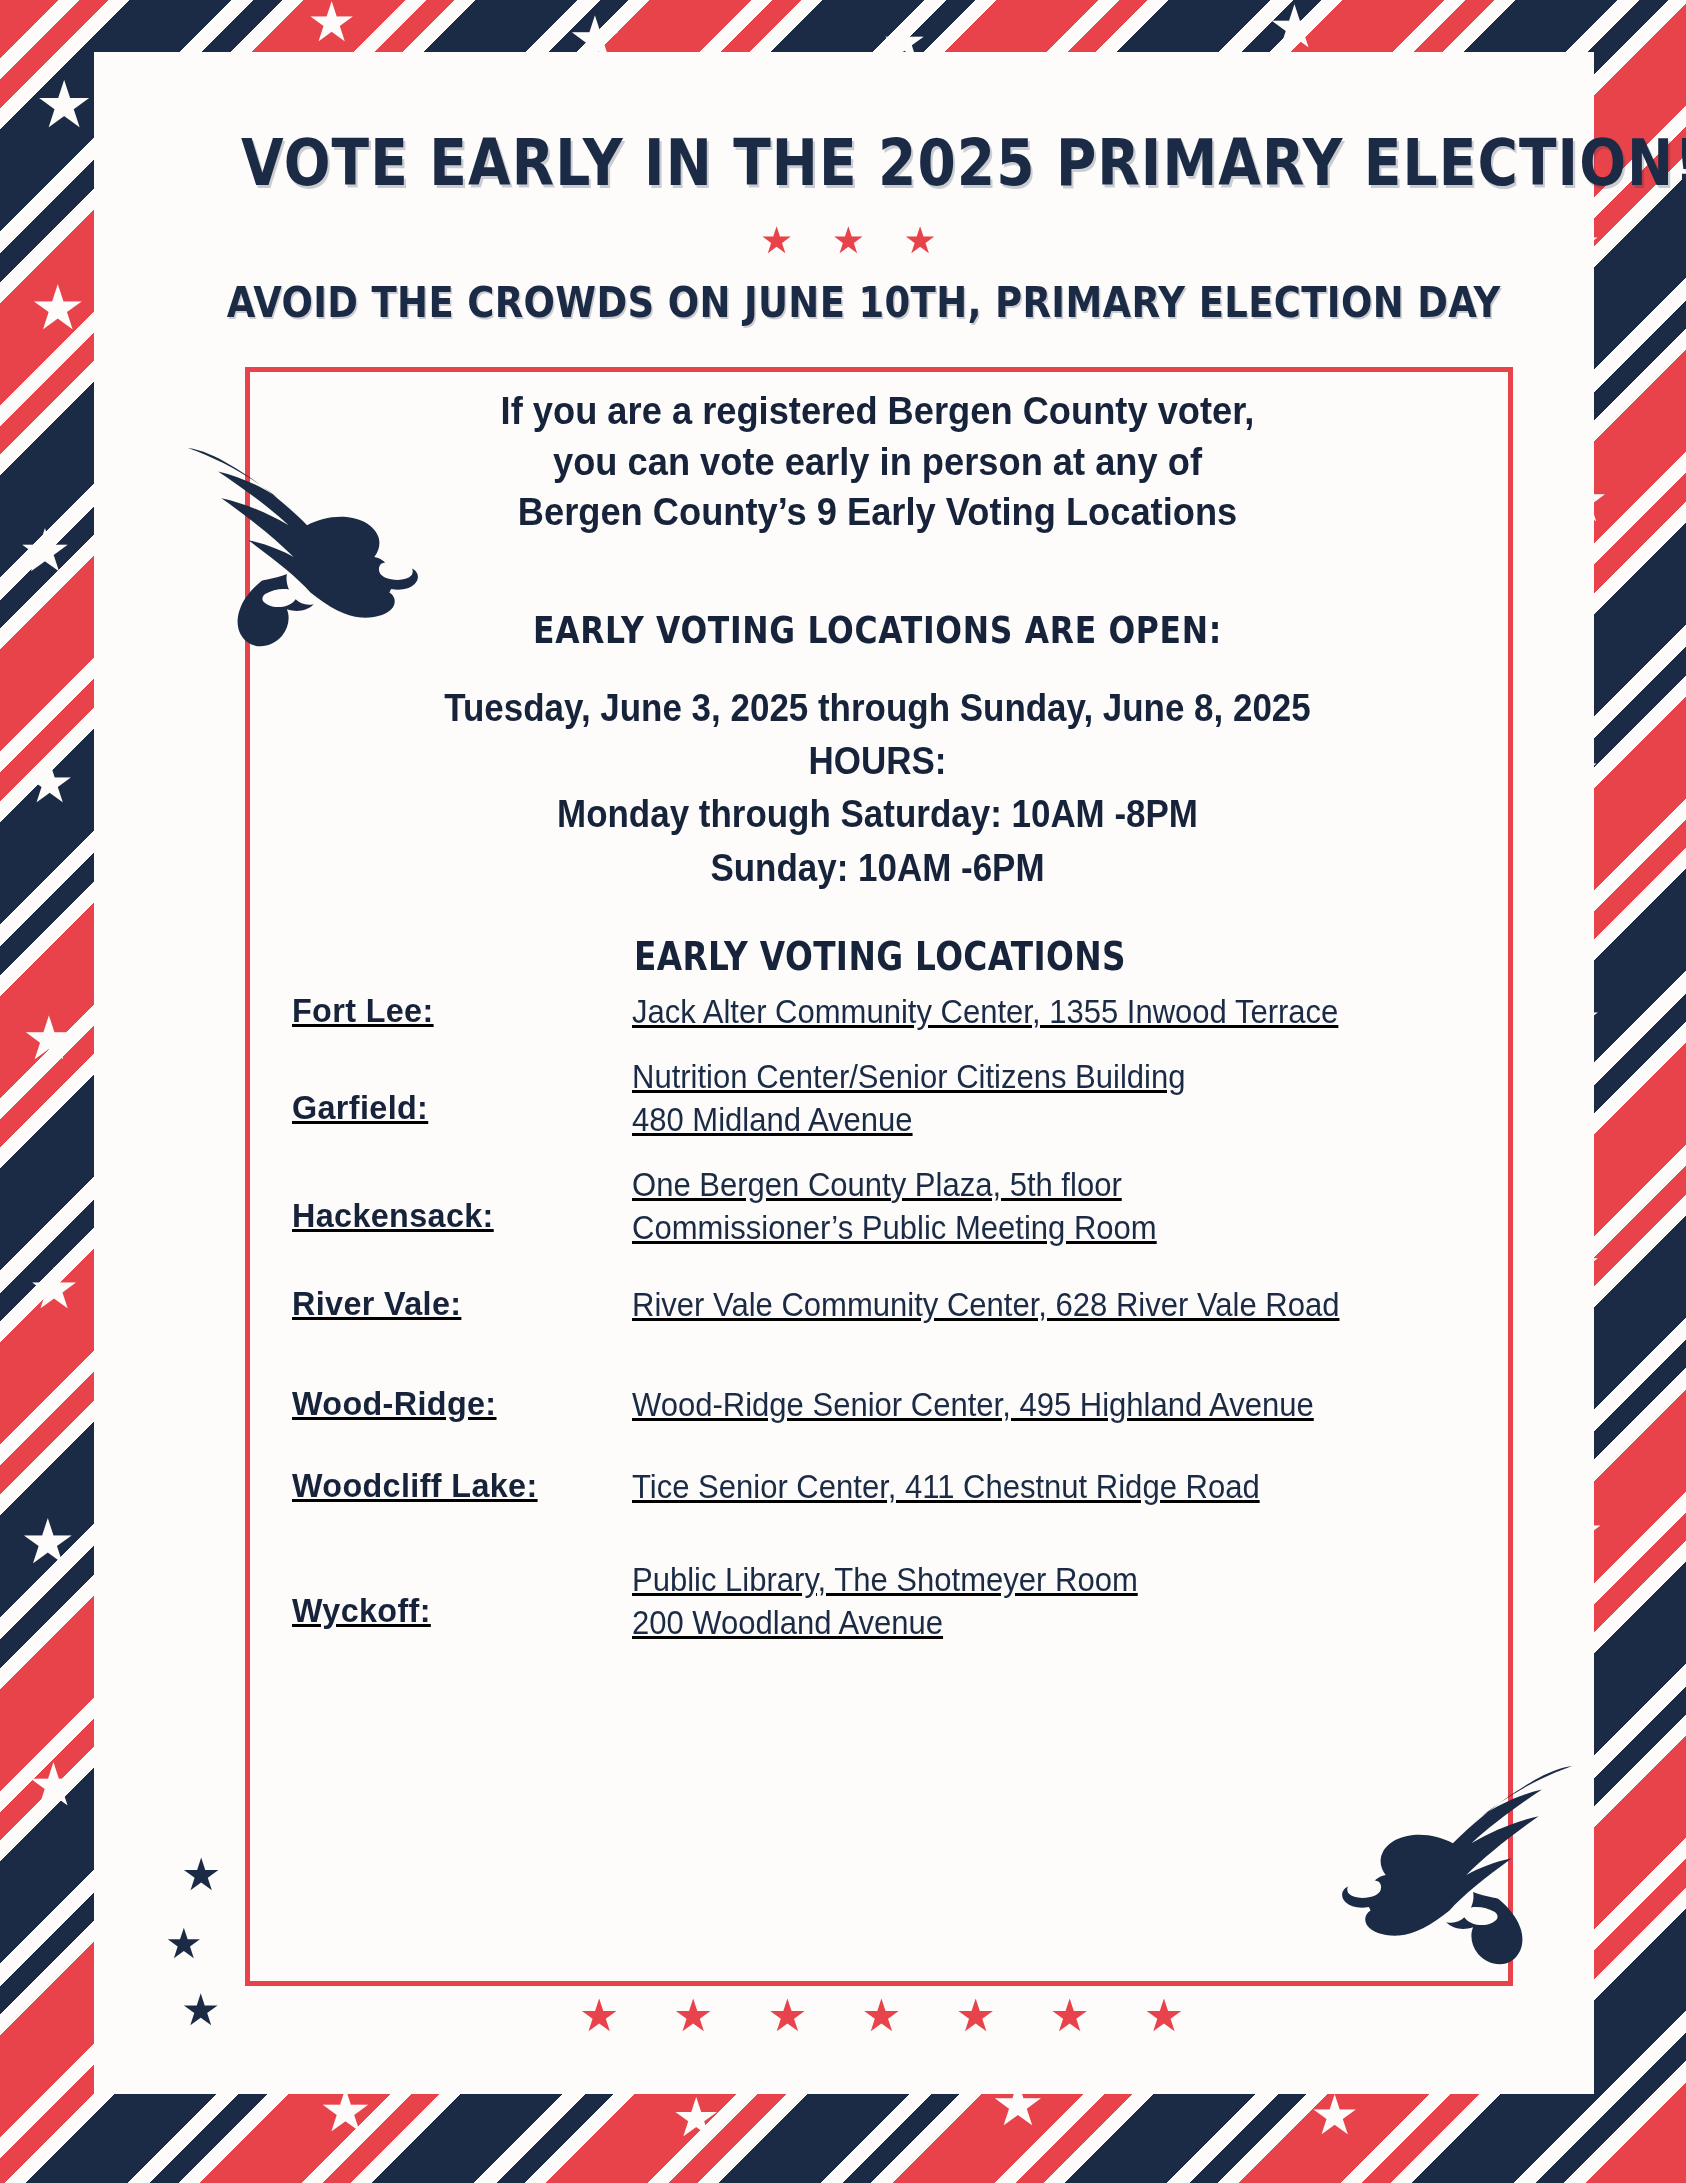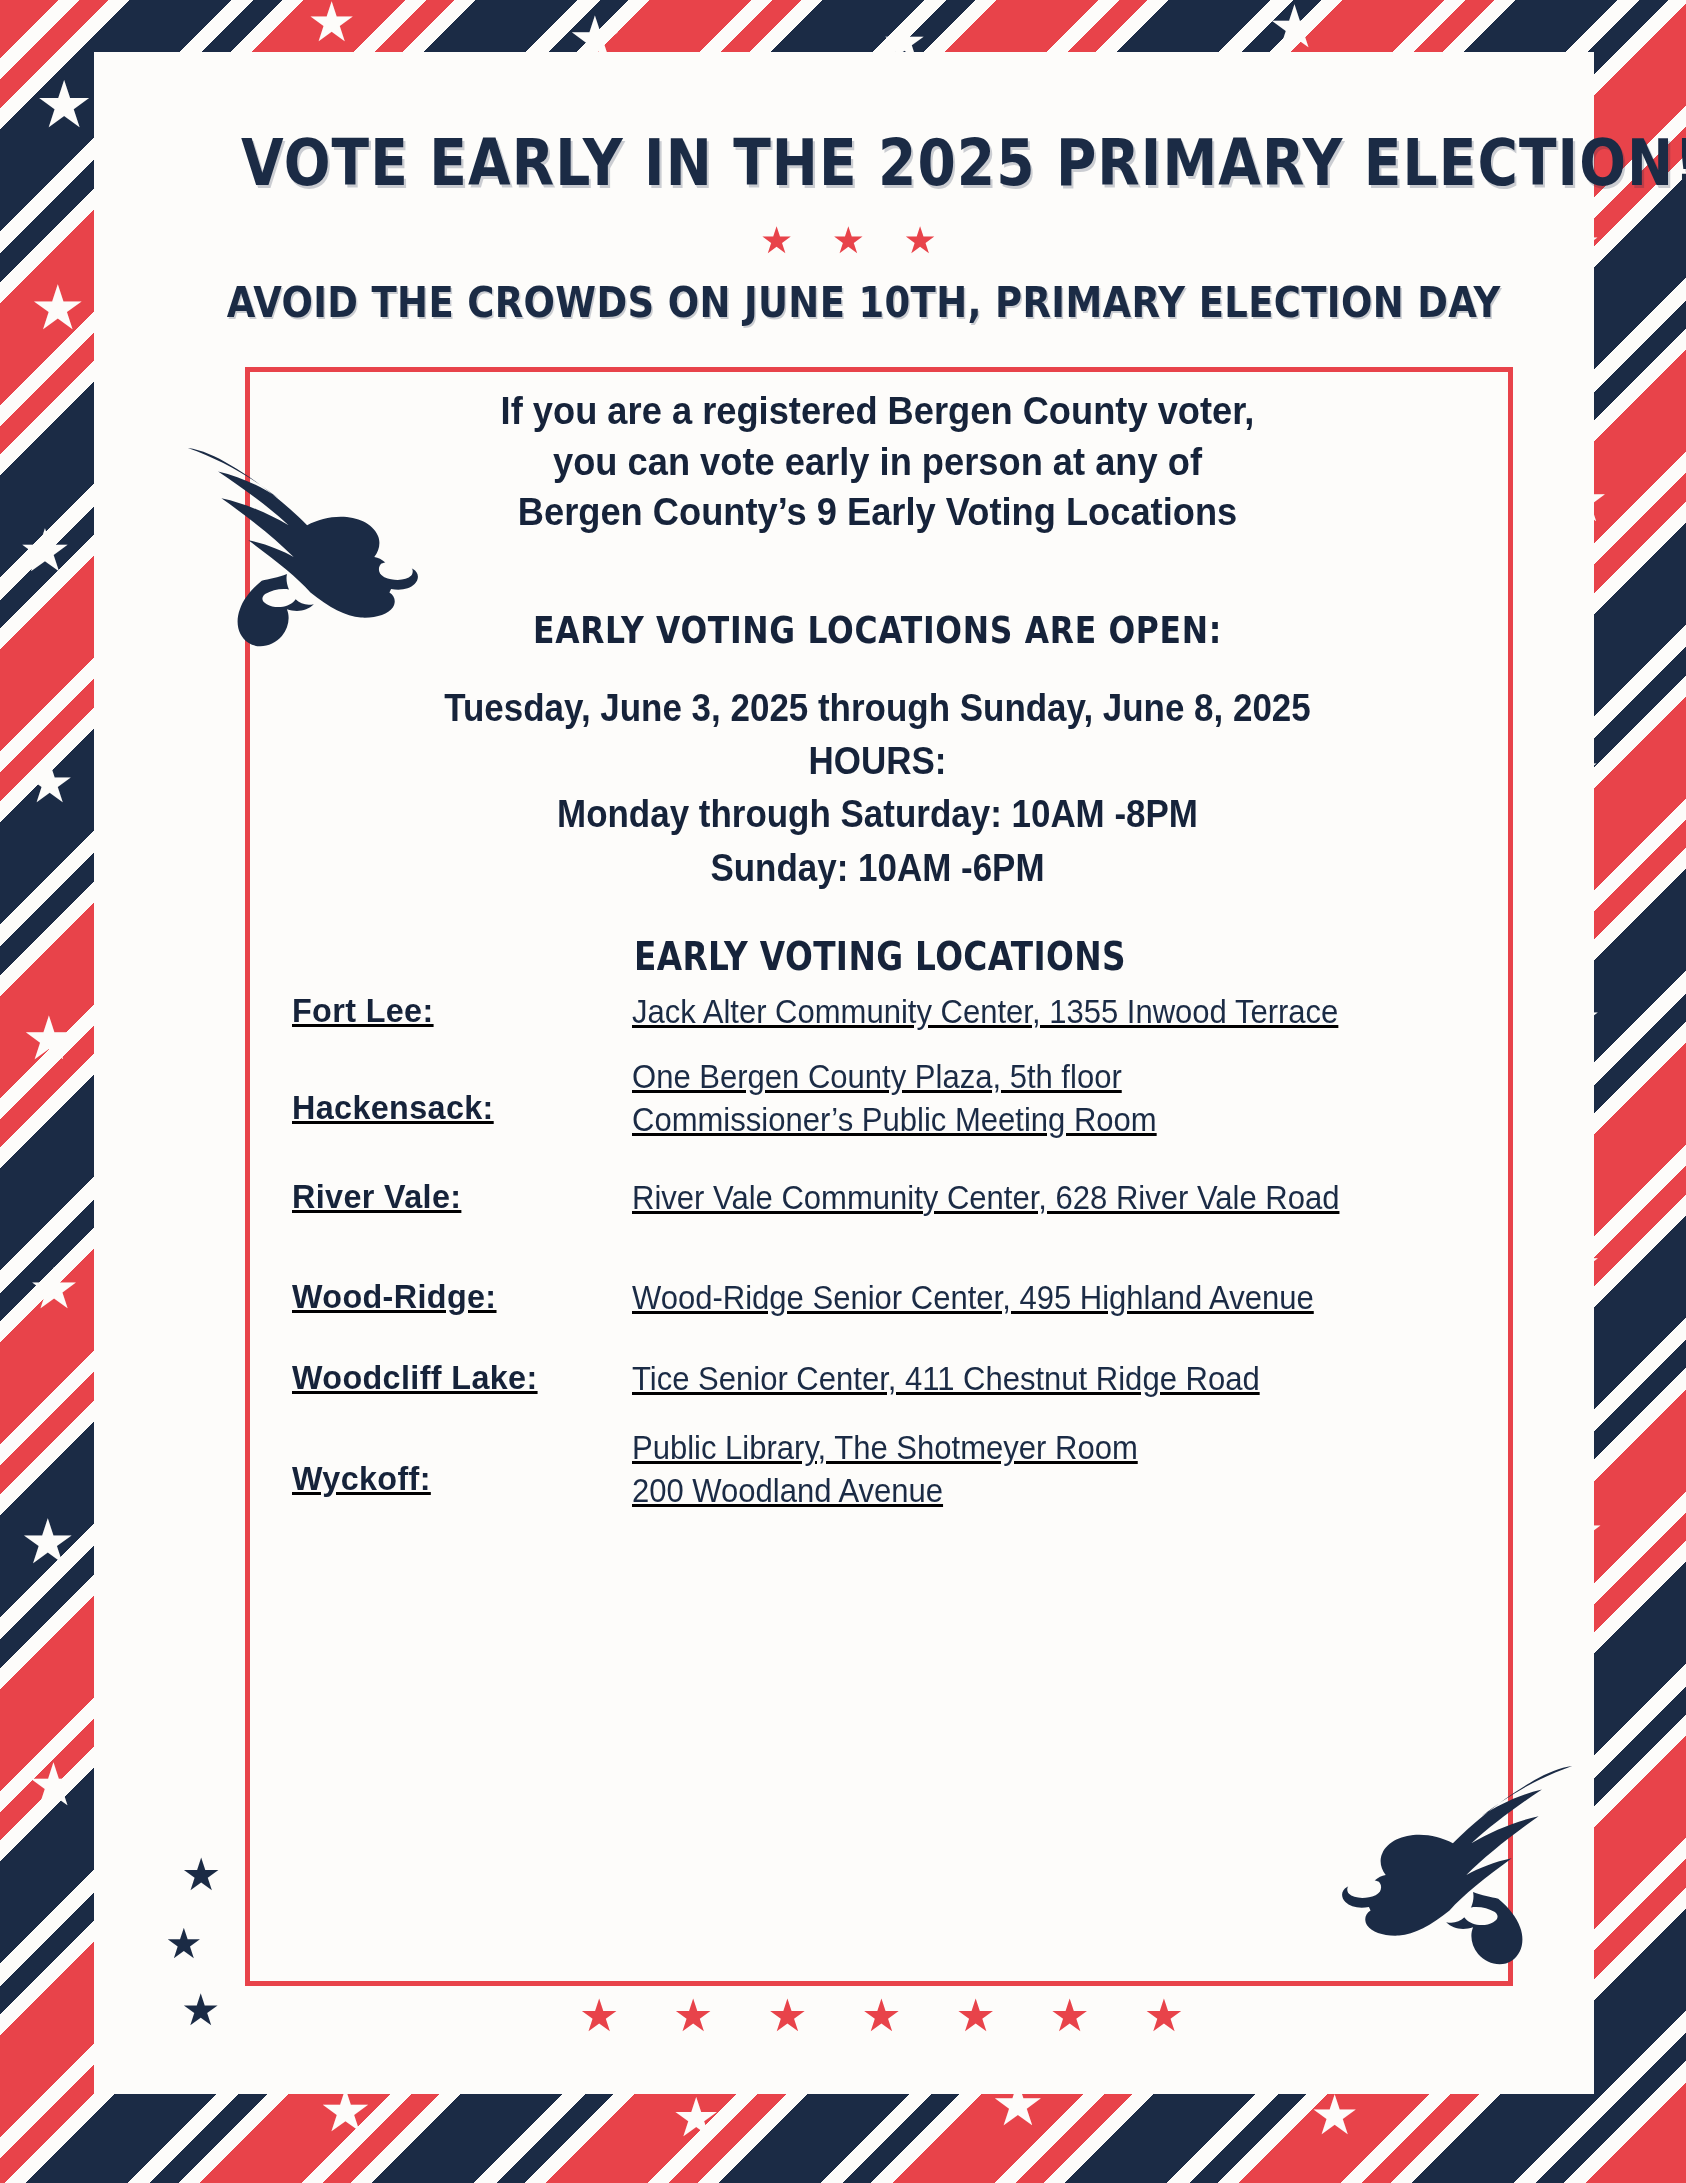--- a/index.html
+++ b/index.html
@@ -387,20 +387,27 @@
 
   <div class="loc-list">
 
     <div class="loc-row">
       <div class="loc-town">Fort Lee:</div>
       <div class="loc-addr">
         <div>Jack Alter Community Center, 1355 Inwood Terrace</div>
       </div>
     </div>
 
+    <div class="loc-row two-line">
+      <div class="loc-town">Garfield:</div>
+      <div class="loc-addr">
+        <div>Nutrition Center/Senior Citizens Building</div>
+        <div>480 Midland Avenue</div>
+      </div>
+    </div>
 
     <div class="loc-row two-line">
       <div class="loc-town">Hackensack:</div>
       <div class="loc-addr">
         <div>One Bergen County Plaza, 5th floor</div>
         <div>Commissioner’s Public Meeting Room</div>
       </div>
     </div>
 
 
@@ -419,21 +426,21 @@
       </div>
     </div>
 
     <div class="loc-row" style="margin-top:39px;">
       <div class="loc-town">Woodcliff Lake:</div>
       <div class="loc-addr">
         <div>Tice Senior Center, 411 Chestnut Ridge Road</div>
       </div>
     </div>
 
-    <div class="loc-row two-line" style="margin-top:26px;">
+    <div class="loc-row two-line" style="margin-top:50px;">
       <div class="loc-town">Wyckoff:</div>
       <div class="loc-addr">
         <div>Public Library, The Shotmeyer Room</div>
         <div>200 Woodland Avenue</div>
       </div>
     </div>
 
   </div>
 
 </div>

